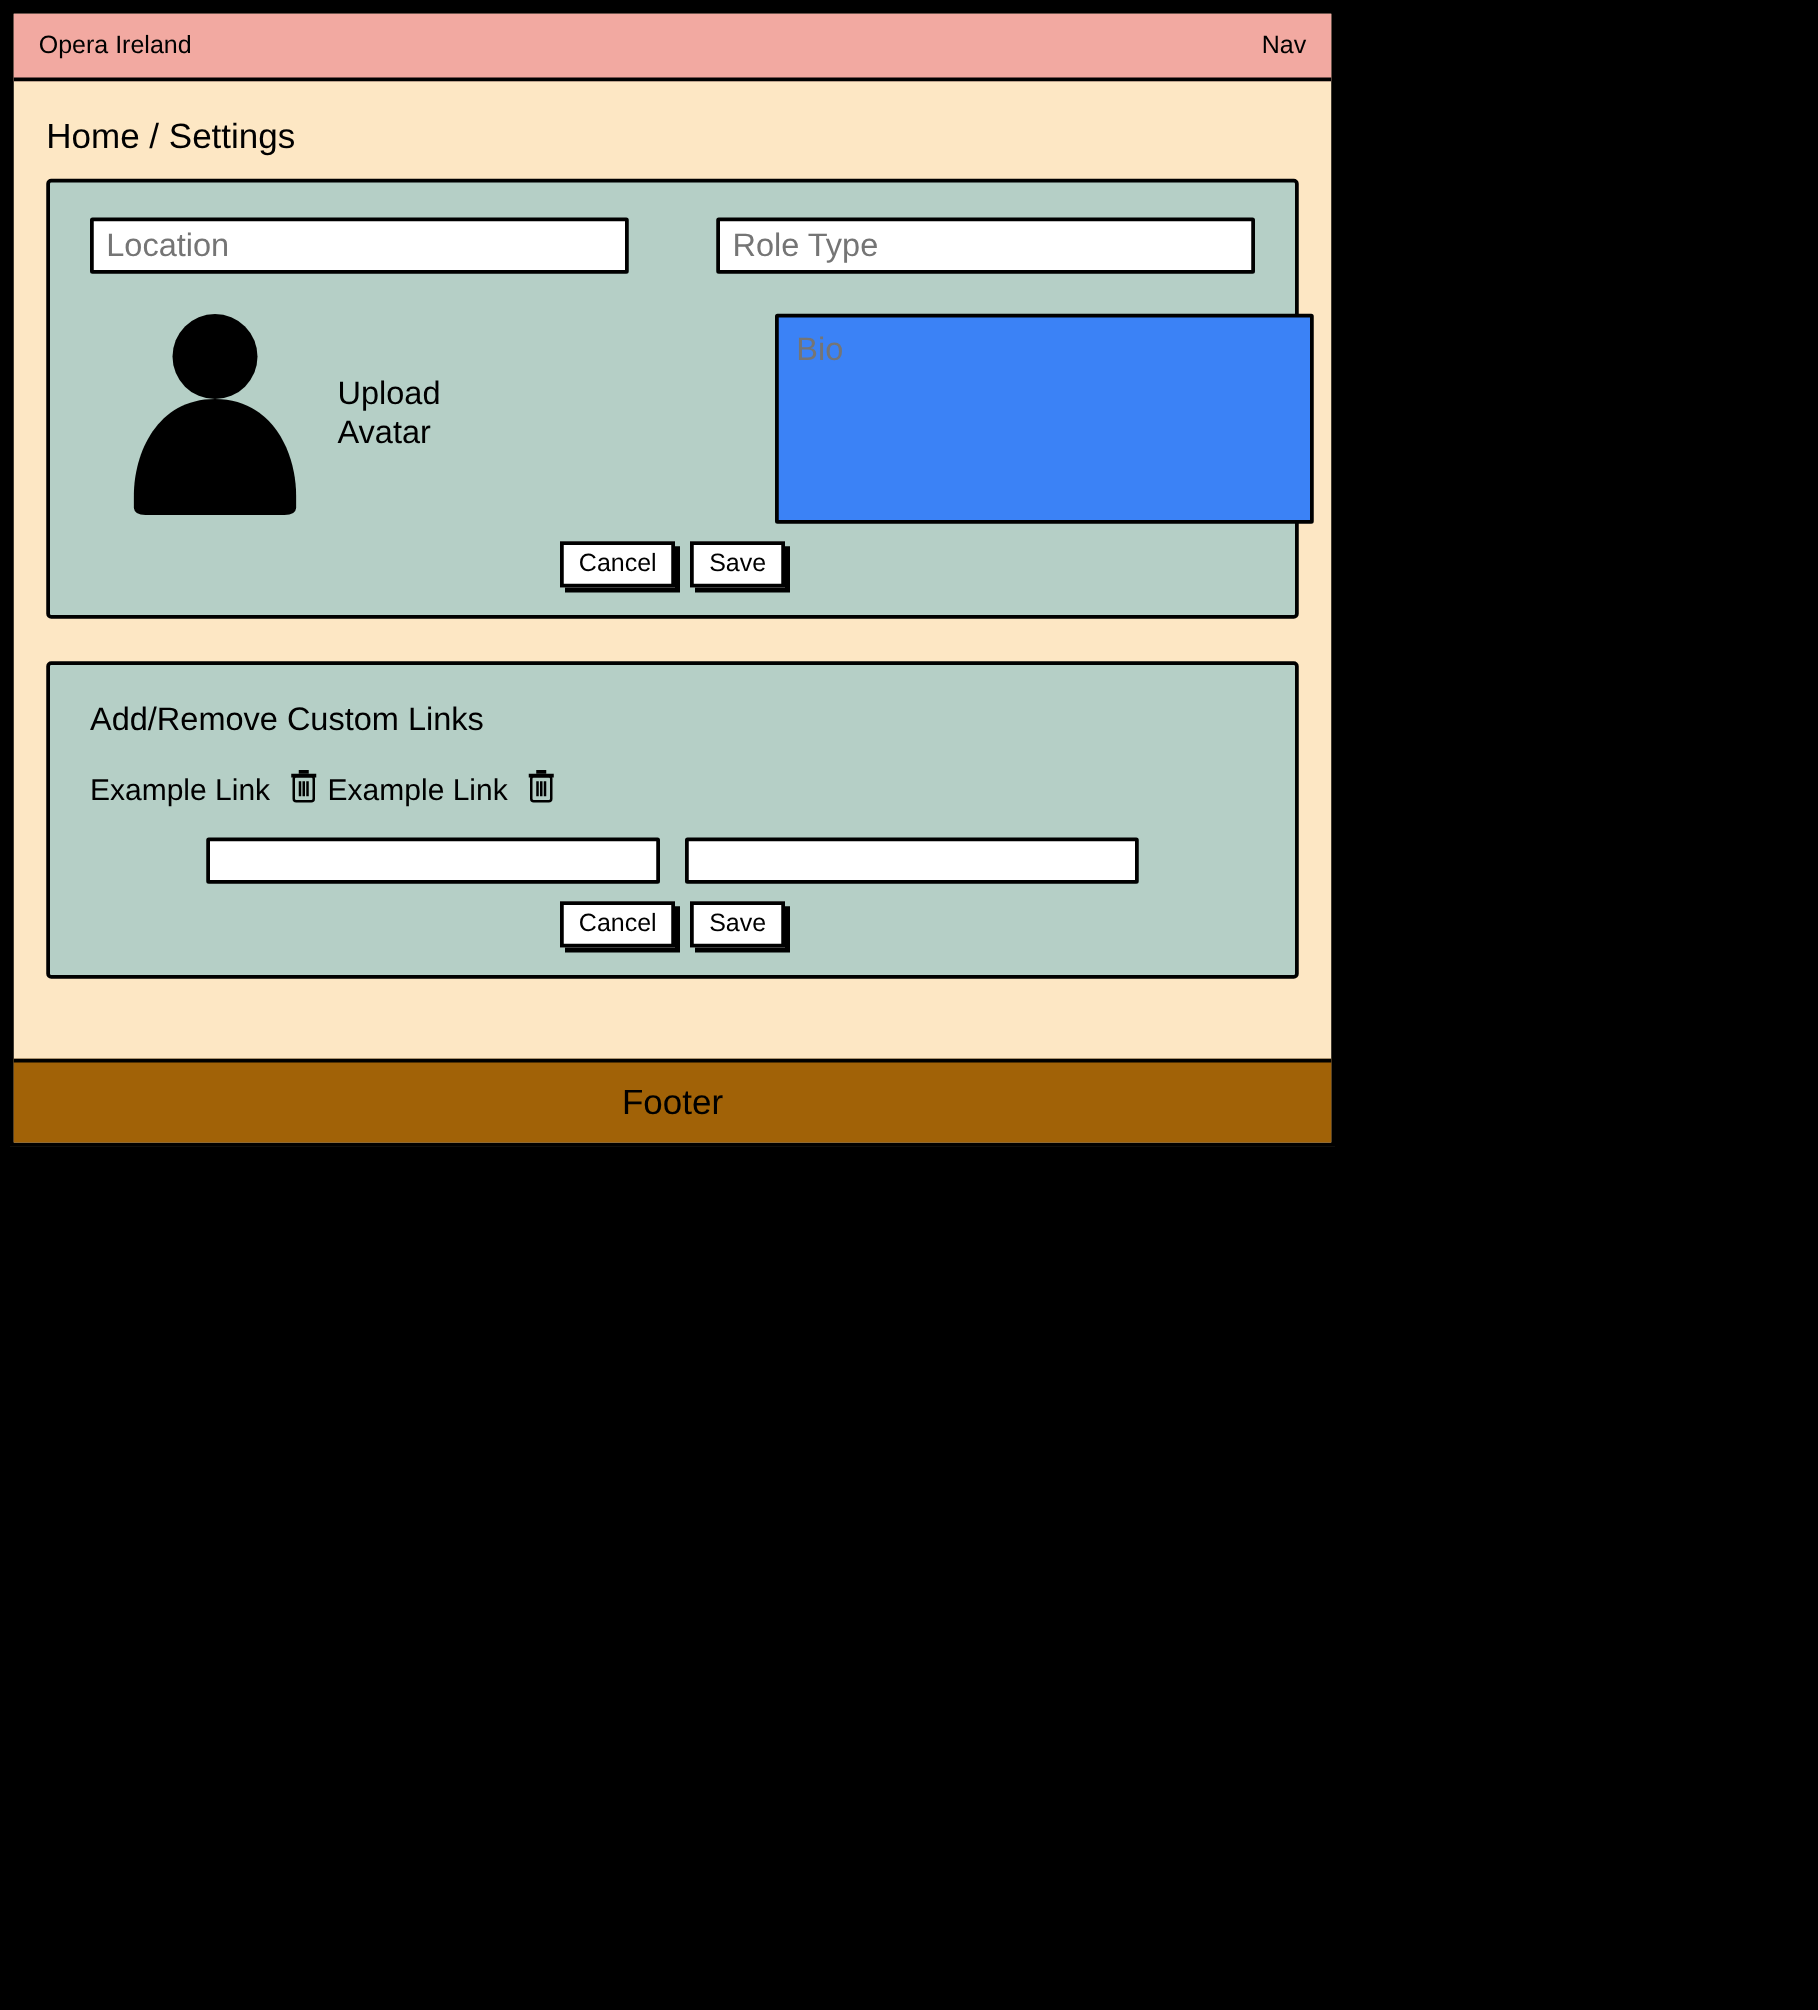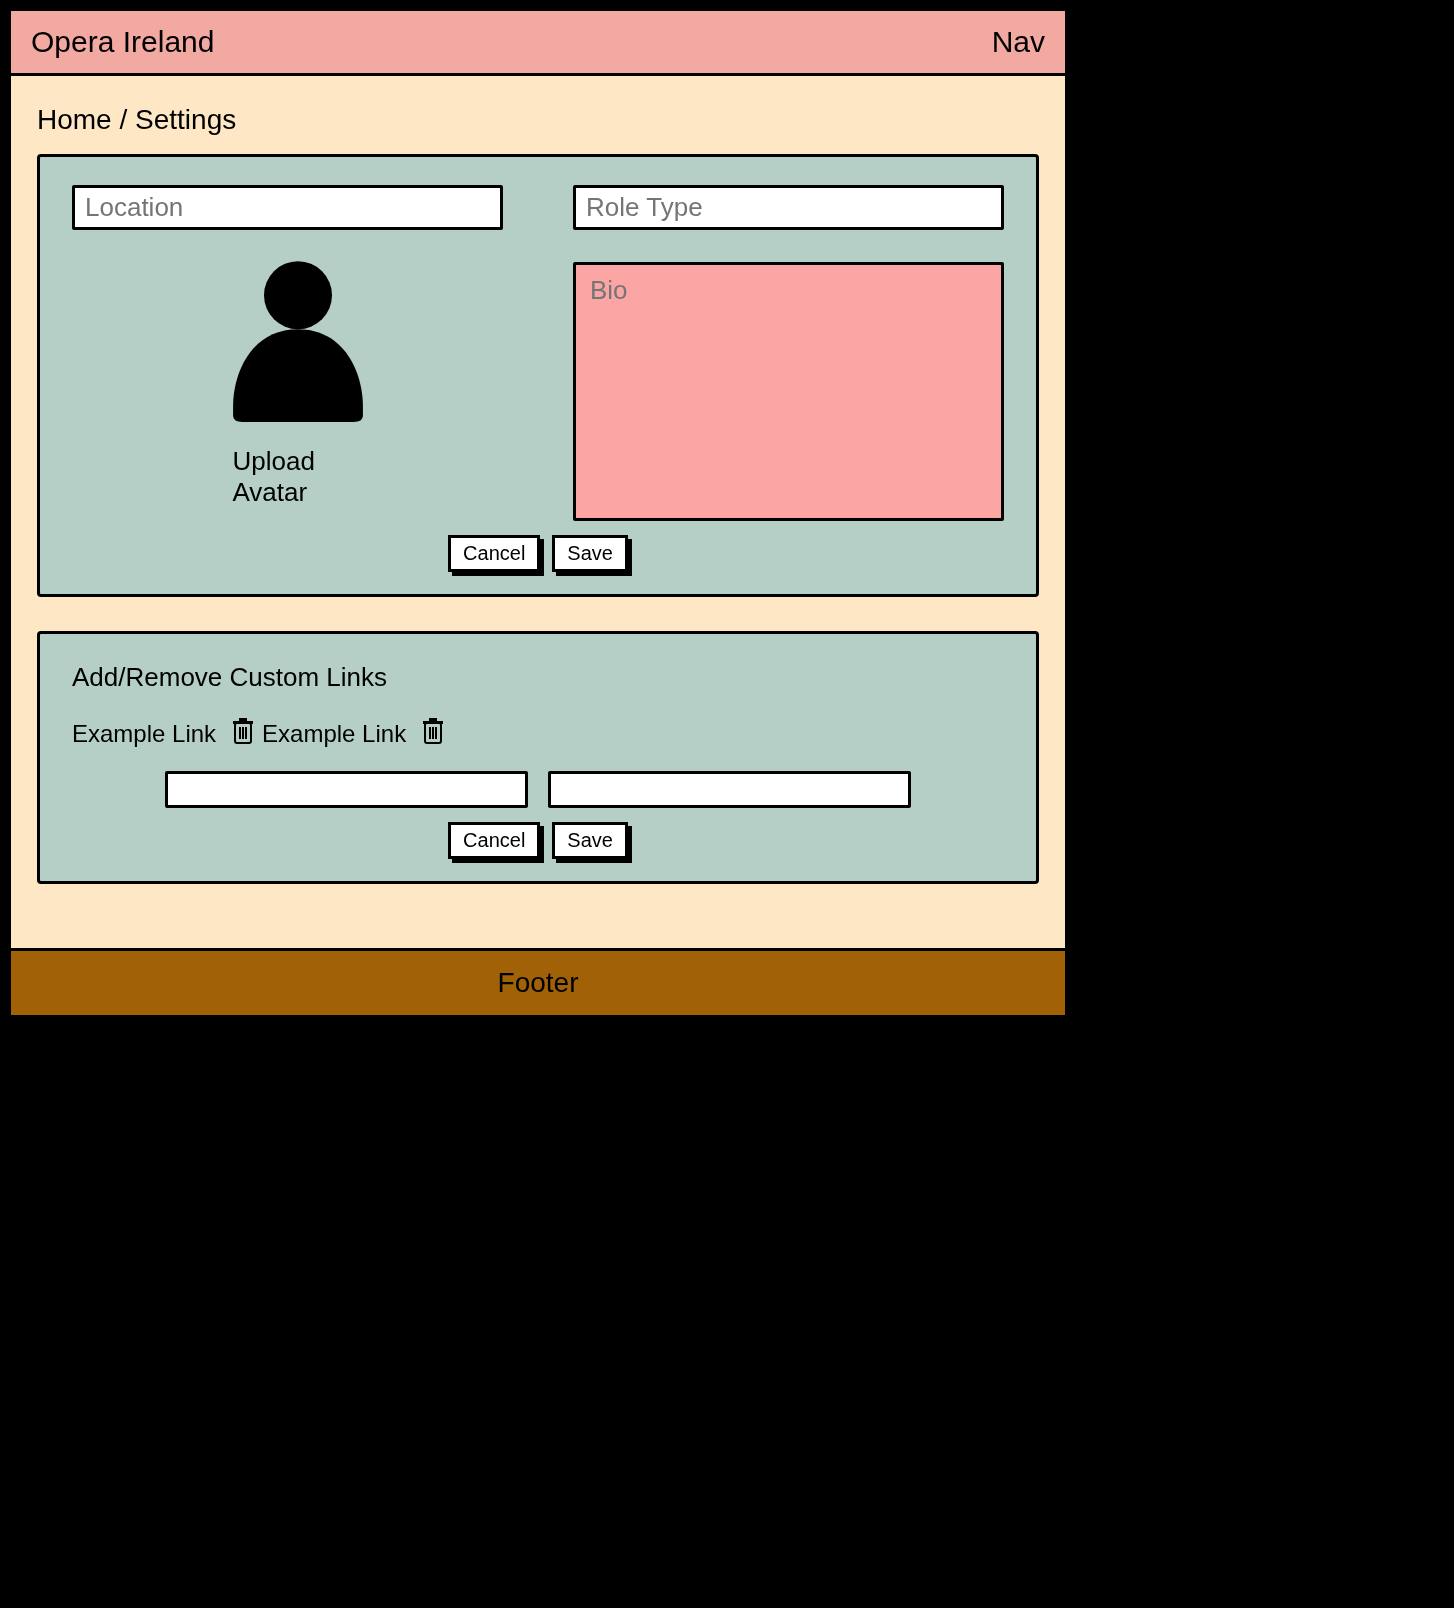--- a/index.html
+++ b/index.html
@@ -17,21 +17,21 @@
     background: #FDE7C4;
     border: 3px solid #000;
   }
   .header {
     display: flex;
     justify-content: space-between;
     align-items: center;
     background: #F2A9A1;
     border-bottom: 3px solid #000;
     padding: 14px 20px;
-    font-size: 30px;
+    font-size: 20px;
   }
   .content {
     padding: 22px 26px 30px 26px;
   }
   .breadcrumb {
     font-size: 28px;
     margin: 6px 0 18px 0;
   }
   .panel {
     background: #B5CFC6;
@@ -54,35 +54,35 @@
     padding: 4px 10px;
     font-size: 26px;
     font-family: inherit;
     width: 100%;
   }
   .avatar-row {
     display: flex;
     align-items: center;
     gap: 18px;
     padding-left: 20px;
-    flex-direction: column;
   }
   .avatar svg { width: 160px; height: 170px; }
   .upload-label { font-size: 26px; line-height: 1.2; max-width: 130px; }
   .bio {
-    background: #fca5a5;
+    background: #3b82f6;
     border: 3px solid #000;
     border-radius: 2px;
-    height: 259px;
+    height: 168px;
     width: 100%;
     padding: 10px 14px;
     font-size: 26px;
     font-family: inherit;
     resize: none;
     margin-top: 10px;
+    margin-left: 47px;
   }
   .btnrow {
     display: flex;
     gap: 12px;
     justify-content: center;
     margin-top: 14px;
   }
   .btn {
     background: #fff;
     border: 3px solid #000;

